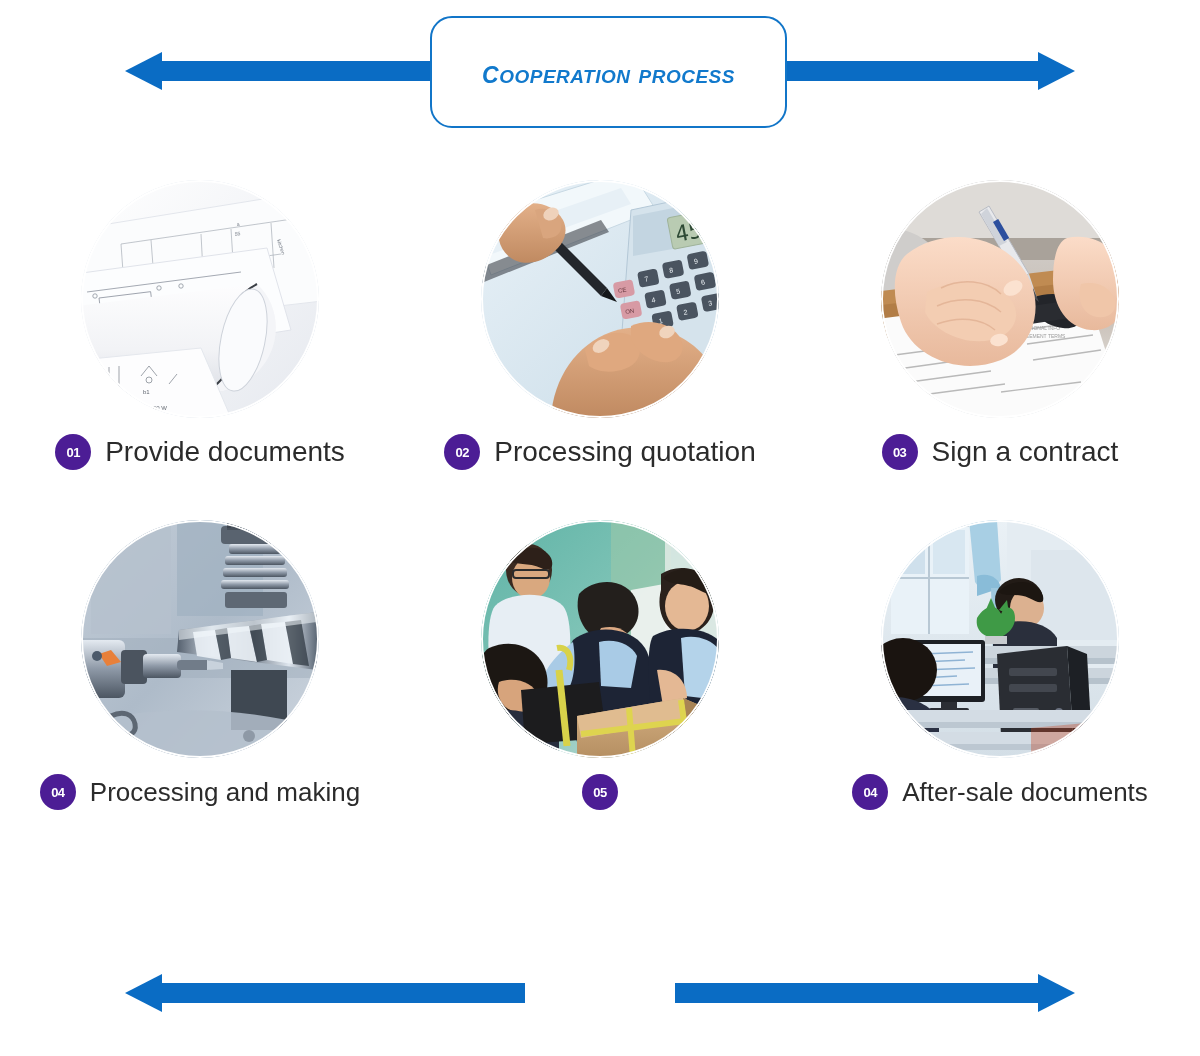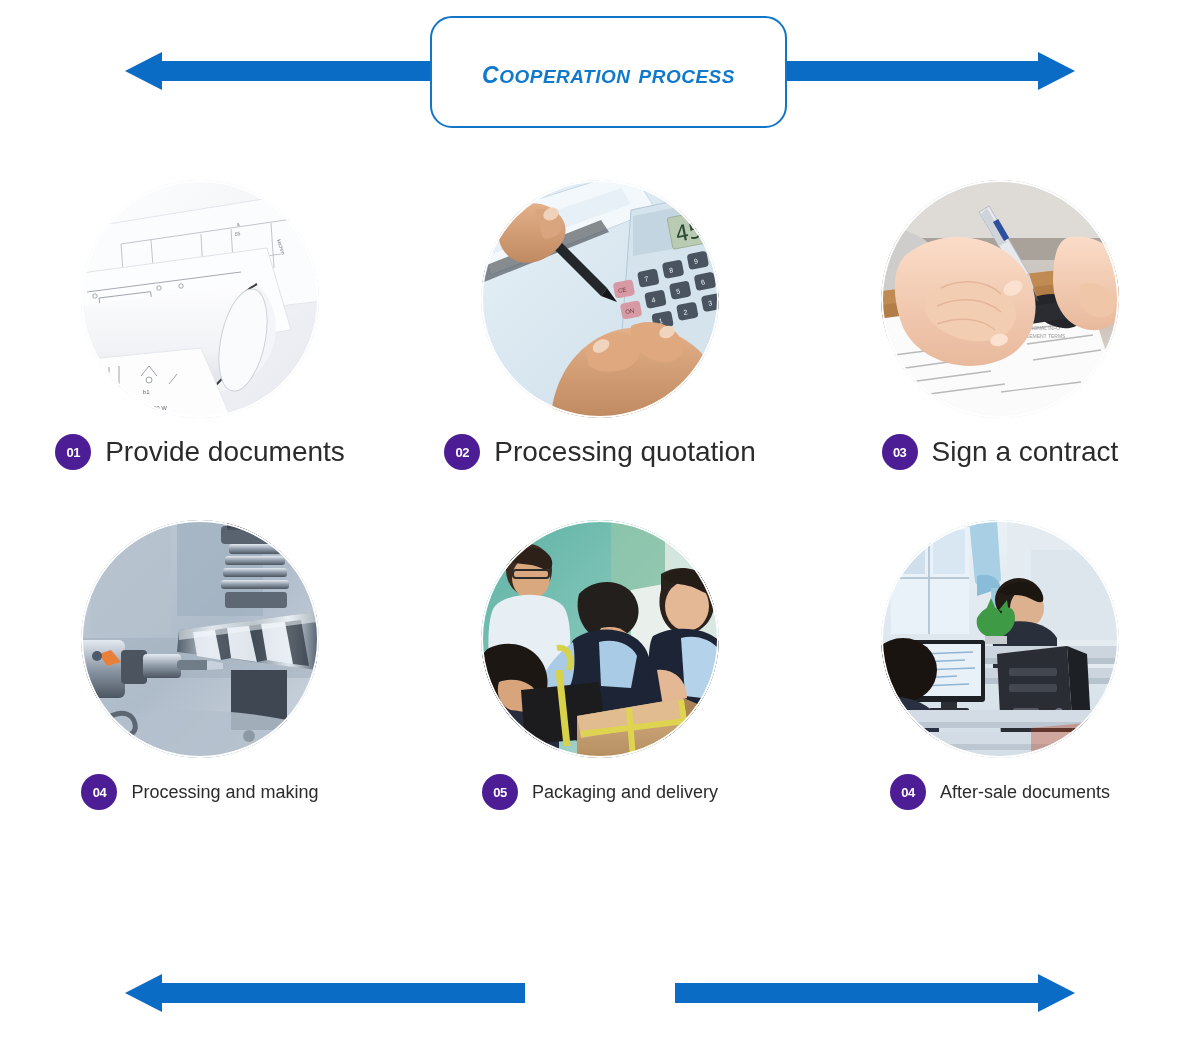--- a/index.html
+++ b/index.html
@@ -133,21 +133,21 @@
     justify-content: center;
     flex: 0 0 auto;
     letter-spacing: -0.5px;
   }
   .step-label {
     margin-left: 14px;
     font-size: 28px;
     color: #2b2b2b;
     font-family: "Liberation Sans", sans-serif;
   }
-  .row-2 .step-label { font-size: 18px; }
+  .row-2 .step-label { font-size: 26px; }
 </style>
 </head>
 <body>
 
 <div class="banner banner-top">
   <div class="arrow arrow-left">
     <div class="arrow-head"></div>
       <div class="arrow-bar"></div>
   </div>
   <div class="arrow arrow-right">
@@ -579,21 +579,20 @@
               <path d="M148 188 L152 238" stroke="#ded44f" stroke-width="6" fill="none"></path>
               <path d="M200 180 L208 238" stroke="#ded44f" stroke-width="6" fill="none"></path>
               <path d="M100 214 L244 196" stroke="#ded44f" stroke-width="6" fill="none"></path>
             </g>
             <circle cx="119" cy="119" r="118" fill="none" stroke="#ffffff" stroke-width="2"></circle>
           </g>
         </svg>
       </div>
       <div class="caption">
         <span class="badge">05</span>
-        <span class="step-label">Packaging and delivery</span>
       </div>
     </div>
 
     <div class="step">
       <div class="photo">
         <svg viewBox="0 0 238 238" xmlns="http://www.w3.org/2000/svg">
           <defs>
             <clipPath id="c6">
                 <circle cx="119" cy="119" r="119"></circle>
               </clipPath>

